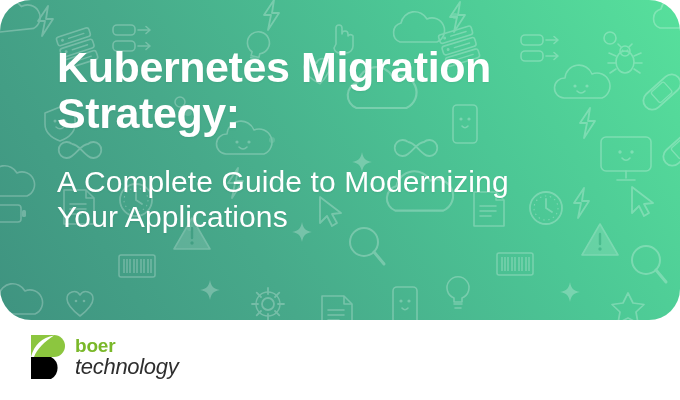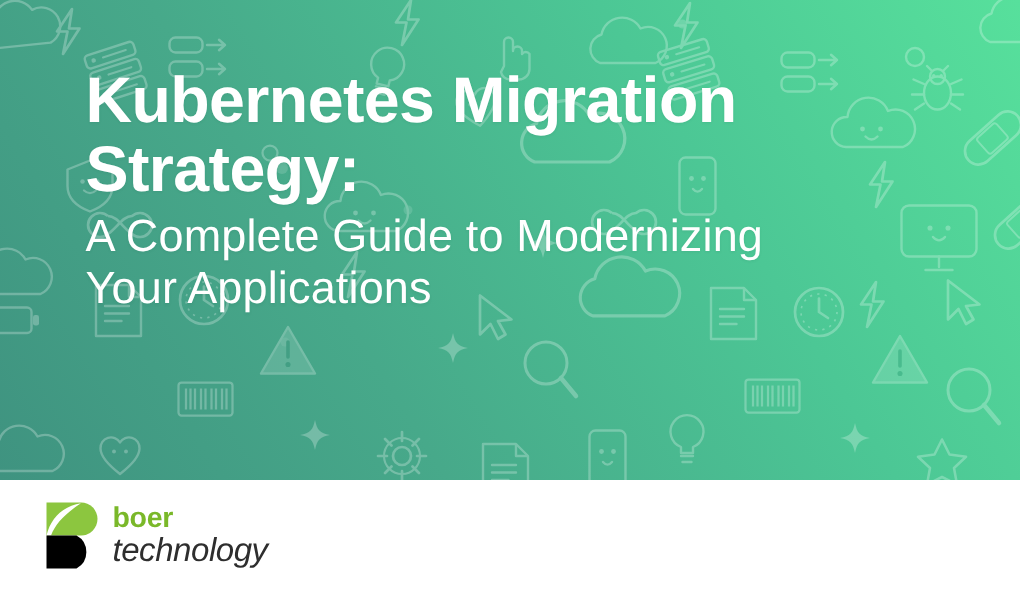--- a/index.html
+++ b/index.html
@@ -17,20 +17,21 @@
     background:#ffffff;
   }
 
   
   .hero {
     position:absolute;
     left:0; top:0;
     width:680px; height:320px;
     overflow:hidden;
     background:linear-gradient(58deg, #3f9380 0%, #47a98a 34%, #4cc795 68%, #57e09c 100%);
+    border-radius:31px;
   }
 
   .hero-pattern {
     position:absolute;
     left:0; top:0;
     width:680px; height:320px;
     opacity:0.30;
     pointer-events:none;
   }
 
@@ -53,21 +54,21 @@
     text-shadow:0 1px 2px rgba(30,90,70,.10);
     width:500px;
   }
 
   .subtitle {
     color:#ffffff;
     font-size:30px;
     line-height:35px;
     font-weight:300;
     letter-spacing:0.1px;
-    margin-top:4px;
+    margin-top:28px;
     width:520px;
     text-shadow:0 1px 2px rgba(30,90,70,.10);
   }
 
   
   .footer {
     position:absolute;
     left:0; top:320px;
     width:680px; height:80px;
     background:#ffffff;

